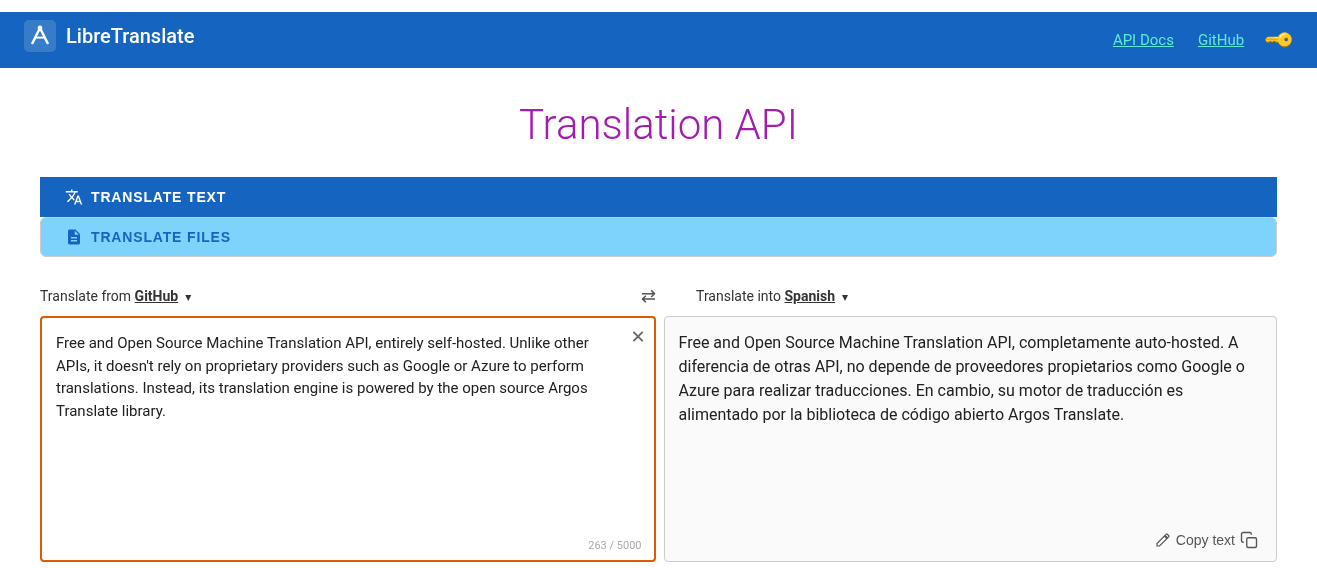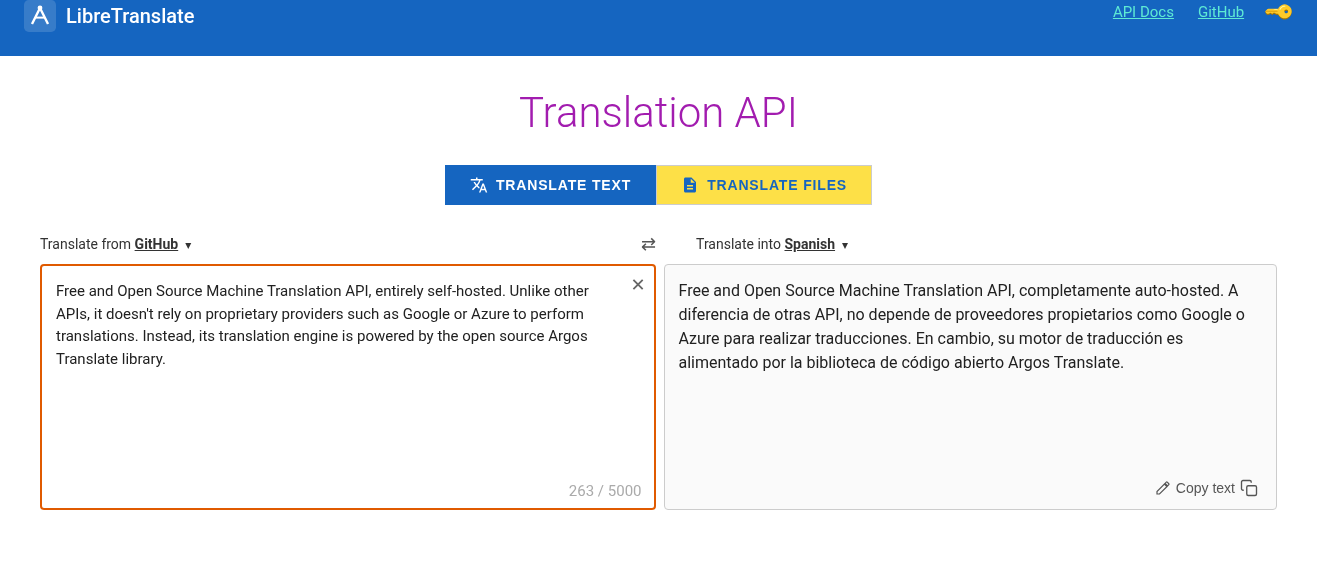--- a/index.html
+++ b/index.html
@@ -2,24 +2,25 @@
 <html><head>
   <meta charset="utf-8">
   <style>
     * { box-sizing: border-box; margin: 0; padding: 0; }
     body { font-family: -apple-system, BlinkMacSystemFont, 'Segoe UI', Roboto, Arial, sans-serif; background: #fff; }
 
     
     .navbar {
       background-color: #1565c0;
       display: flex;
-      align-items: flex-start;
+      align-items: flex-end;
       justify-content: space-between;
-      padding: 0 24px;
+      padding: 16px 24px;
       height: 56px;
+      margin-top: 12px;
     }
     .navbar-brand {
       display: flex;
       align-items: center;
       gap: 10px;
       color: #fff;
       font-size: 20px;
       font-weight: 500;
       text-decoration: none;
     }
@@ -55,42 +56,44 @@
       color: #a21caf;
       margin-bottom: 28px;
     }
 
     
     .tabs {
       display: flex;
       justify-content: center;
       margin-bottom: 28px;
       gap: 0;
+      flex-direction: column;
     }
     .tab-btn {
       display: flex;
       align-items: center;
       gap: 8px;
       padding: 10px 24px;
       font-size: 14px;
       font-weight: 600;
       letter-spacing: 0.06em;
       border: 1px solid #ccc;
       cursor: pointer;
       text-transform: uppercase;
     }
     .tab-btn.active {
       background: #1565c0;
       color: #fff;
       border-color: #1565c0;
     }
     .tab-btn.inactive {
-      background: #fde047;
+      background: #7dd3fc;
       color: #1565c0;
       border-color: #ccc;
+      border-radius: 6px;
     }
 
     
     .translate-header {
       display: flex;
       align-items: center;
       margin-bottom: 10px;
     }
     .translate-from {
       flex: 1;
@@ -170,21 +173,21 @@
       background: none;
       border: none;
       font-size: 18px;
       cursor: pointer;
       color: #666;
     }
     .char-count {
       position: absolute;
       bottom: 8px;
       right: 12px;
-      font-size: 15px;
+      font-size: 11px;
       color: #aaa;
     }
     .copy-area {
       position: absolute;
       bottom: 8px;
       right: 12px;
       display: flex;
       align-items: center;
       gap: 6px;
     }

